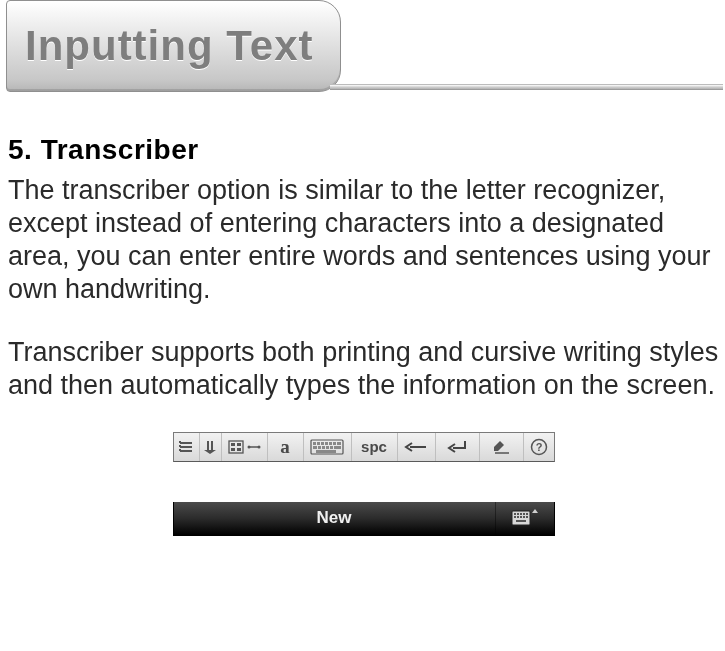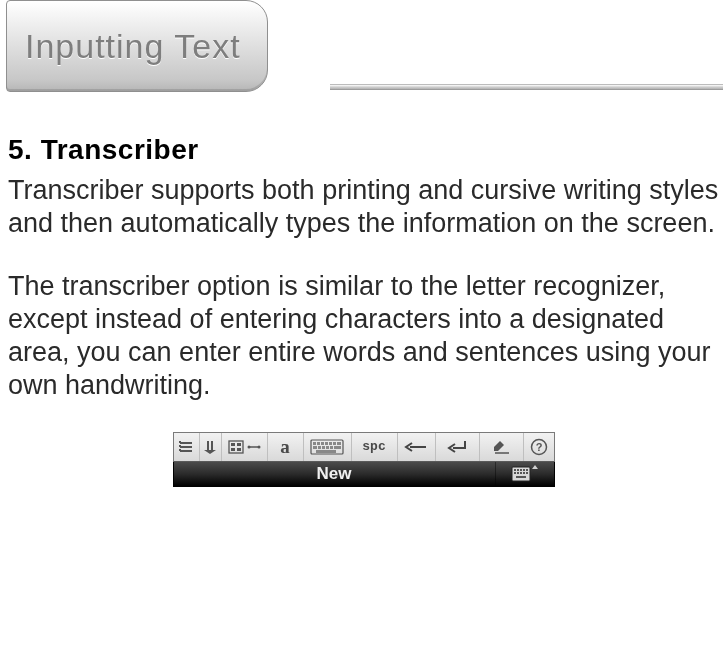--- a/index.html
+++ b/index.html
@@ -25,22 +25,22 @@
     height: 92px;
     padding: 0 26px 0 18px;
     display: inline-flex;
     align-items: center;
     border-radius: 4px 22px 22px 4px;
     border: 1px solid #8f8f8f;
     background: linear-gradient(to bottom, #ffffff 0%, #ececec 30%, #c7c7c7 88%, #b6b6b6 100%);
     box-shadow: inset 0 -2px 0 rgba(0,0,0,0.12);
   }
   .tab-title {
-    font-weight: 400;
-    font-size: 34px;
+    font-weight: 700;
+    font-size: 42px;
     letter-spacing: 1px;
     color: #7e7e7e;
     text-shadow: 0 1px 0 #fff;
     line-height: 1;
     white-space: nowrap;
   }
   .tab-underline {
     position: absolute;
     left: 330px; right: 2px; bottom: 6px;
     height: 6px;
@@ -86,24 +86,25 @@
     border-right: 1px solid #bfbfbf;
     color: #3a3a3a;
     font-size: 15px;
   }
   .tbtn:last-child { border-right: none; }
   .tbtn svg { display: block; }
 
   .bottom-row {
     display: flex;
     width: 100%;
-    height: 25px;
+    height: 34px;
     background: linear-gradient(to bottom, #4b4b4b 0%, #2b2b2b 50%, #000 100%);
     border: 1px solid #000;
     border-top: none;
+    margin-top: 40px;
   }
   .bottom-btn {
     flex: 1;
     display: flex; align-items: center; justify-content: center;
     color: #f0f0f0;
     font-size: 17px;
     font-weight: 700;
     font-family: Tahoma, Arial, sans-serif;
     border-right: 1px solid rgba(0,0,0,0.4);
   }
@@ -132,23 +133,23 @@
   <div class="tab-wrap">
     <div class="tab-box">
       <span class="tab-title">Inputting Text</span>
     </div>
     <div class="tab-underline"></div>
   </div>
 
   <div class="body">
     <h2 class="section-heading">5. Transcriber</h2>
 
+    <p class="para">The transcriber option is similar to the letter recognizer, except instead of entering characters into a designated area, you can enter entire words and sentences using your own handwriting.</p>
+
     <p class="para">Transcriber supports both printing and cursive writing styles and then automatically types the information on the screen.</p>
-
-    <p class="para">The transcriber option is similar to the letter recognizer, except instead of entering characters into a designated area, you can enter entire words and sentences using your own handwriting.</p>
 
     <div class="toolbar-area">
       <div class="toolbar-row">
 
         <div class="tbtn w1">
           <span>
             <svg width="14" height="14" viewBox="0 0 14 14">
               <rect x="1" y="2" width="12" height="2" fill="#555"></rect>
               <rect x="1" y="6" width="12" height="2" fill="#555"></rect>
               <rect x="1" y="10" width="12" height="2" fill="#555"></rect>
@@ -203,21 +204,21 @@
                 <rect x="8" y="7" width="3" height="3" fill="#888"></rect>
               <rect x="12" y="7" width="3" height="3" fill="#888"></rect>
                 <rect x="16" y="7" width="3" height="3" fill="#888"></rect>
               <rect x="20" y="7" width="3" height="3" fill="#888"></rect>
                 <rect x="24" y="7" width="7" height="3" fill="#888"></rect>
               <rect x="6" y="11" width="20" height="3" fill="#888"></rect>
             </svg>
           </span>
         </div>
 
-        <div class="tbtn w6" style="font-family:Liberation Mono, monospace;font-size:13px;font-weight:700;color:#4a4a4a;text-align:right;">
+        <div class="tbtn w6" style="font-family:Liberation Sans, sans-serif;font-size:15px;font-weight:700;color:#4a4a4a;text-align:right;">
           <span>spc</span>
         </div>
 
         <div class="tbtn w7">
           <span>
             <svg width="24" height="12" viewBox="0 0 24 12">
               <line x1="6" y1="6" x2="22" y2="6" stroke="#444" stroke-width="2"></line>
               <path d="M8 2 L2 6 L8 10" fill="none" stroke="#444" stroke-width="2"></path>
             </svg>
           </span>

